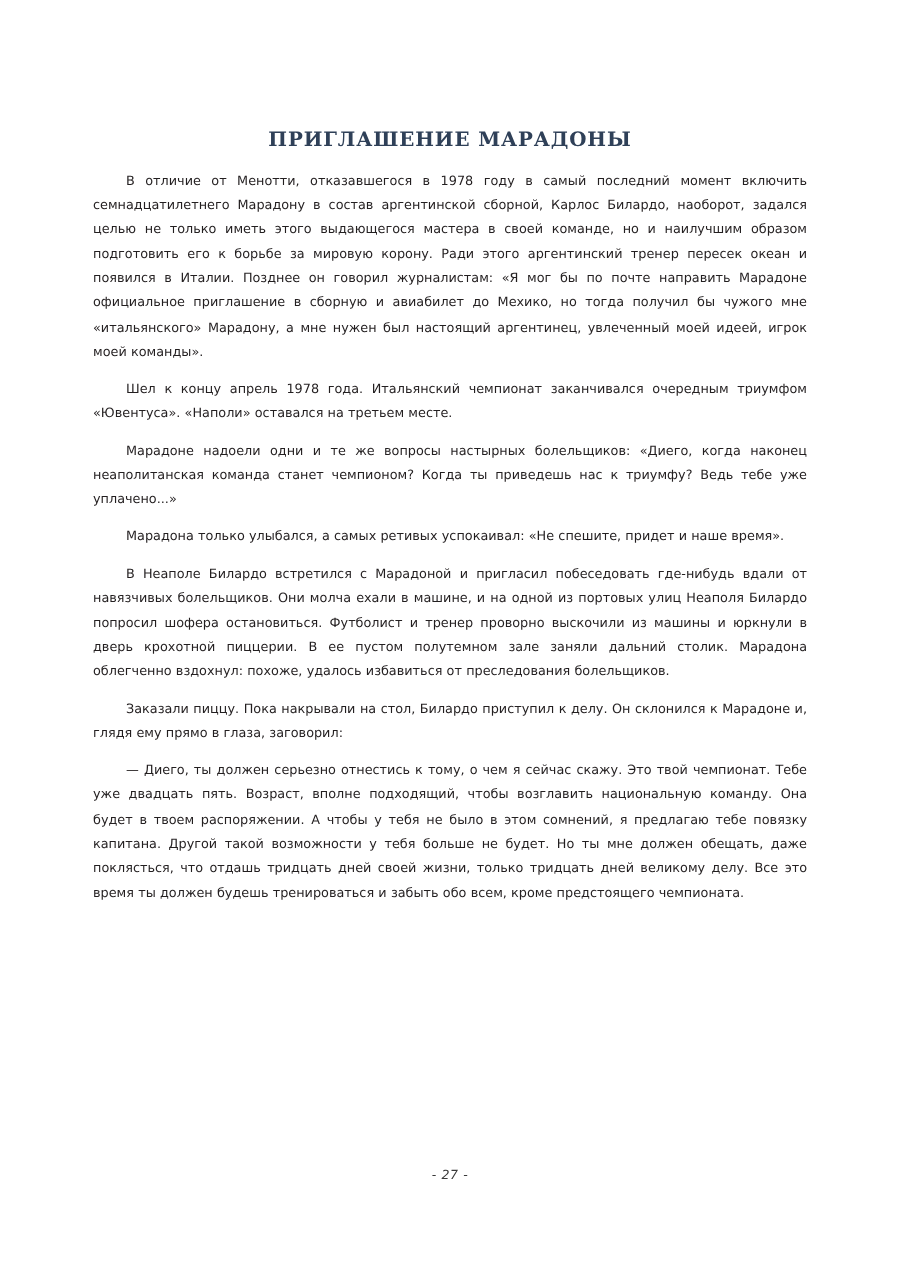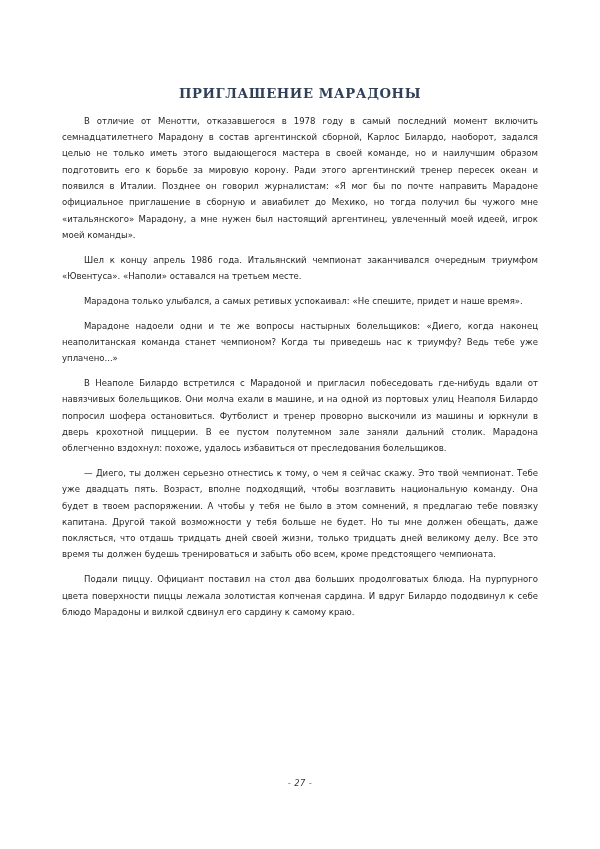--- a/index.html
+++ b/index.html
@@ -64,23 +64,23 @@
   }
 </style>
 </head>
 <body>
 
 <div class="page">
   <div class="content">
     <h1 class="doc-title">ПРИГЛАШЕНИЕ МАРАДОНЫ</h1>
 
     <p class="para">В отличие от Менотти, отказавшегося в 1978 году в самый последний момент включить семнадцатилетнего Марадону в состав аргентинской сборной, Карлос Билардо, наоборот, задался целью не только иметь этого выдающегося мастера в своей команде, но и наилучшим образом подготовить его к борьбе за мировую корону. Ради этого аргентинский тренер пересек океан и появился в Италии. Позднее он говорил журналистам: «Я мог бы по почте направить Марадоне официальное приглашение в сборную и авиабилет до Мехико, но тогда получил бы чужого мне «итальянского» Марадону, а мне нужен был настоящий аргентинец, увлеченный моей идеей, игрок моей команды».</p>
-    <p class="para">Шел к концу апрель 1986 года. Итальянский чемпионат заканчивался очередным триумфом «Ювентуса». «Наполи» оставался на третьем месте.</p>
+    <p class="para">Шел к концу апрель 1978 года. Итальянский чемпионат заканчивался очередным триумфом «Ювентуса». «Наполи» оставался на третьем месте.</p>
+    <p class="para">Марадоне надоели одни и те же вопросы настырных болельщиков: «Диего, когда наконец неаполитанская команда станет чемпионом? Когда ты приведешь нас к триумфу? Ведь тебе уже уплачено...»</p>
     <p class="para">Марадона только улыбался, а самых ретивых успокаивал: «Не спешите, придет и наше время».</p>
-    <p class="para">Марадоне надоели одни и те же вопросы настырных болельщиков: «Диего, когда наконец неаполитанская команда станет чемпионом? Когда ты приведешь нас к триумфу? Ведь тебе уже уплачено...»</p>
     <p class="para">В Неаполе Билардо встретился с Марадоной и пригласил побеседовать где-нибудь вдали от навязчивых болельщиков. Они молча ехали в машине, и на одной из портовых улиц Неаполя Билардо попросил шофера остановиться. Футболист и тренер проворно выскочили из машины и юркнули в дверь крохотной пиццерии. В ее пустом полутемном зале заняли дальний столик. Марадона облегченно вздохнул: похоже, удалось избавиться от преследования болельщиков.</p>
+    <p class="para">Заказали пиццу. Пока накрывали на стол, Билардо приступил к делу. Он склонился к Марадоне и, глядя ему прямо в глаза, заговорил:</p>
     <p class="para">— Диего, ты должен серьезно отнестись к тому, о чем я сейчас скажу. Это твой чемпионат. Тебе уже двадцать пять. Возраст, вполне подходящий, чтобы возглавить национальную команду. Она будет в твоем распоряжении. А чтобы у тебя не было в этом сомнений, я предлагаю тебе повязку капитана. Другой такой возможности у тебя больше не будет. Но ты мне должен обещать, даже поклясться, что отдашь тридцать дней своей жизни, только тридцать дней великому делу. Все это время ты должен будешь тренироваться и забыть обо всем, кроме предстоящего чемпионата.</p>
-    <p class="para">Подали пиццу. Официант поставил на стол два больших продолговатых блюда. На пурпурного цвета поверхности пиццы лежала золотистая копченая сардина. И вдруг Билардо пододвинул к себе блюдо Марадоны и вилкой сдвинул его сардину к самому краю.</p>
 
   </div>
 
   <div class="page-number">- 27 -</div>
 </div>
 
 </body></html>

